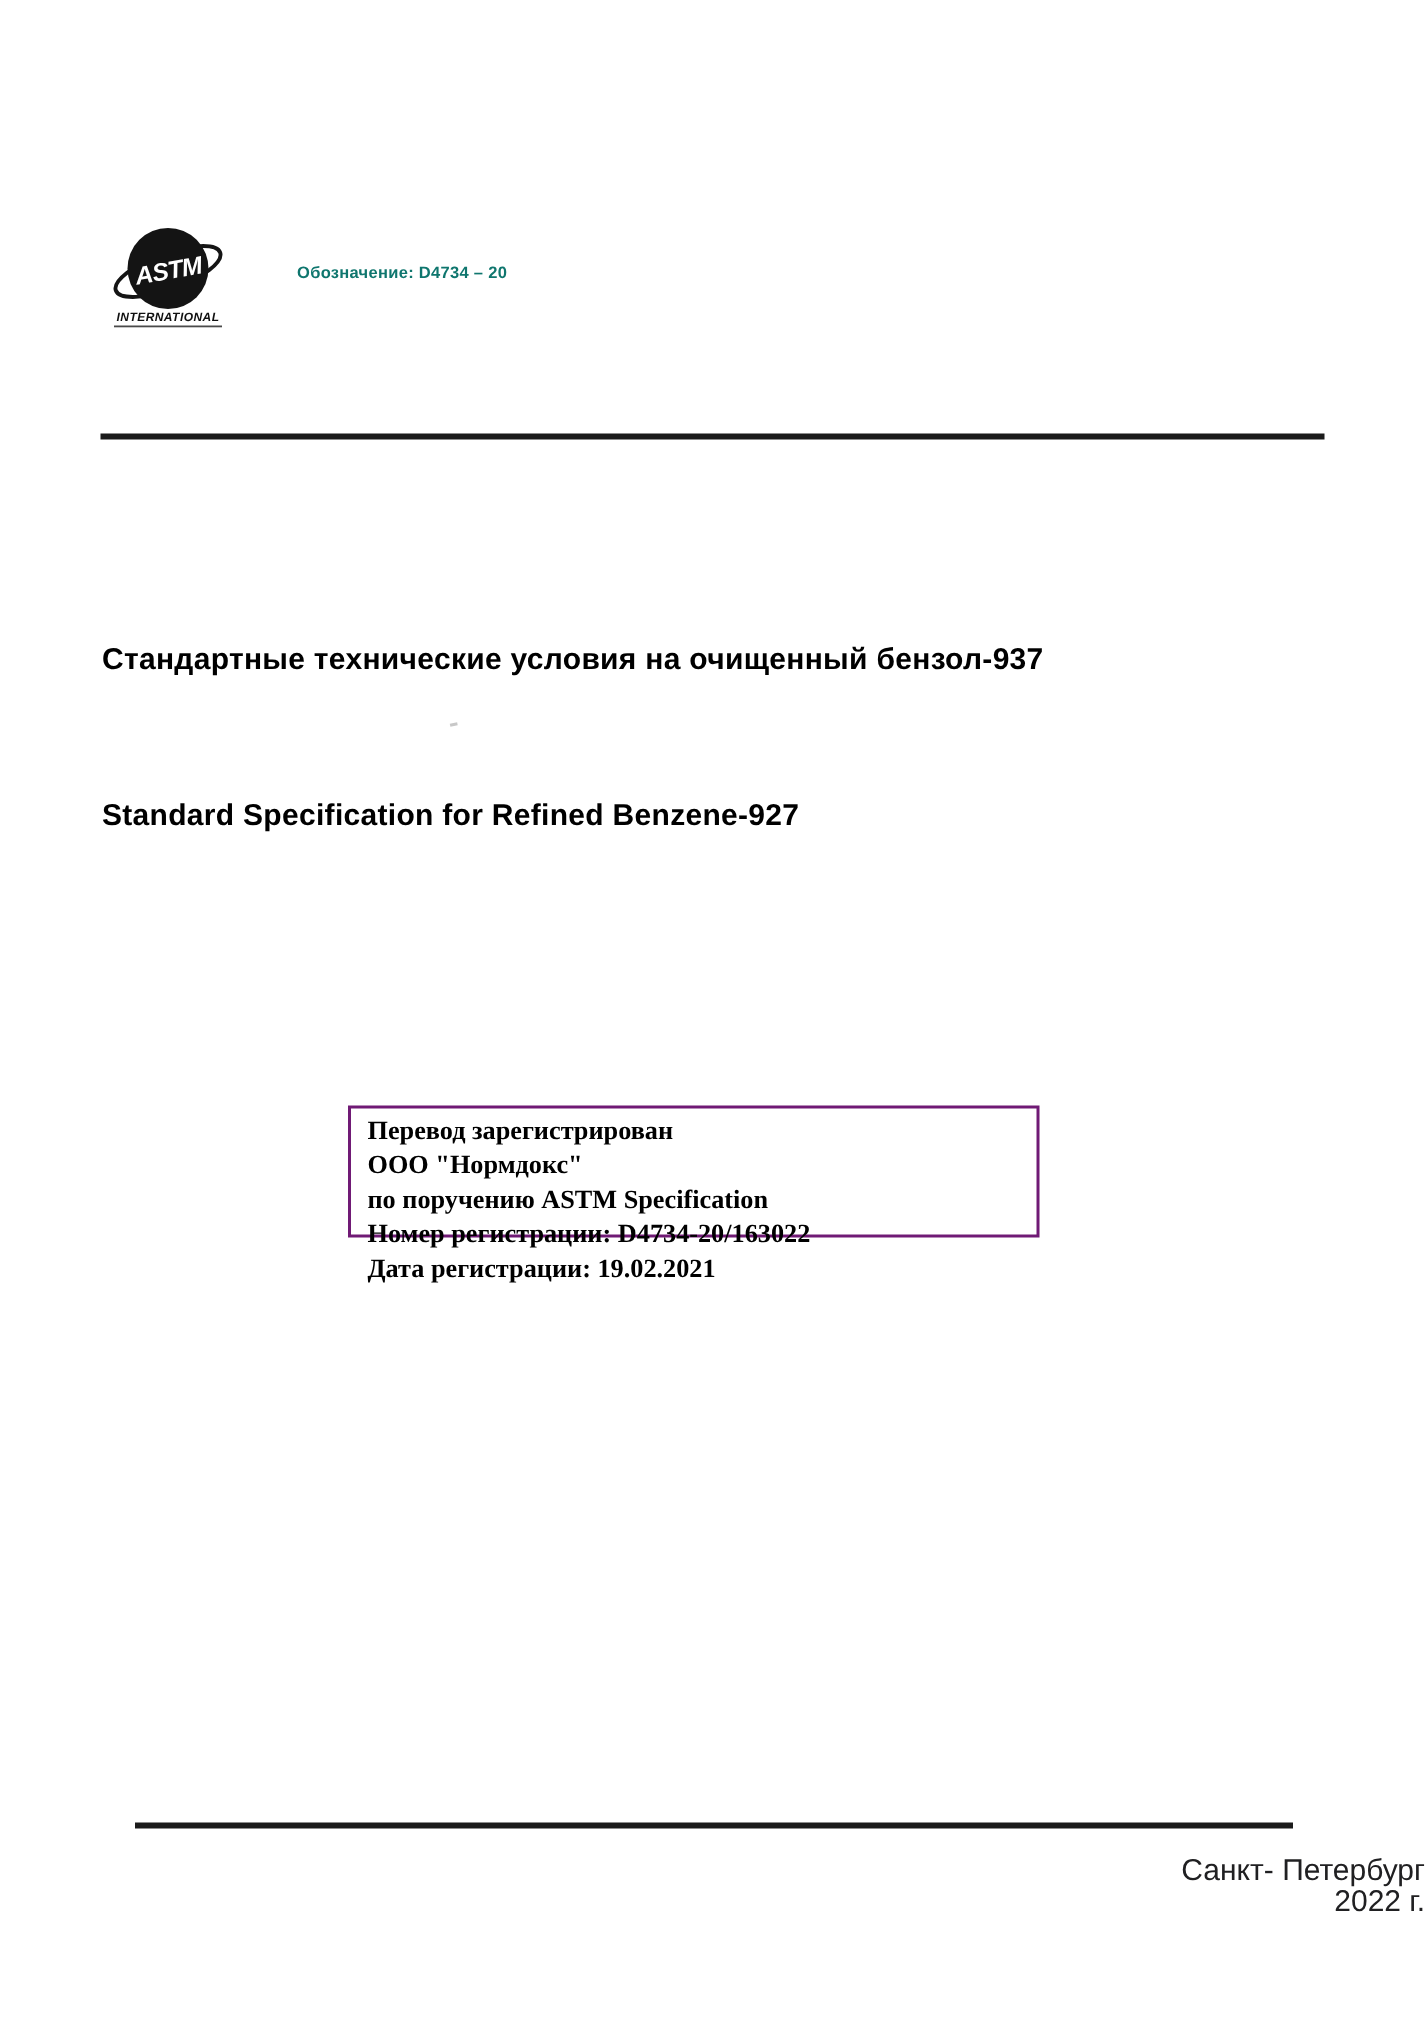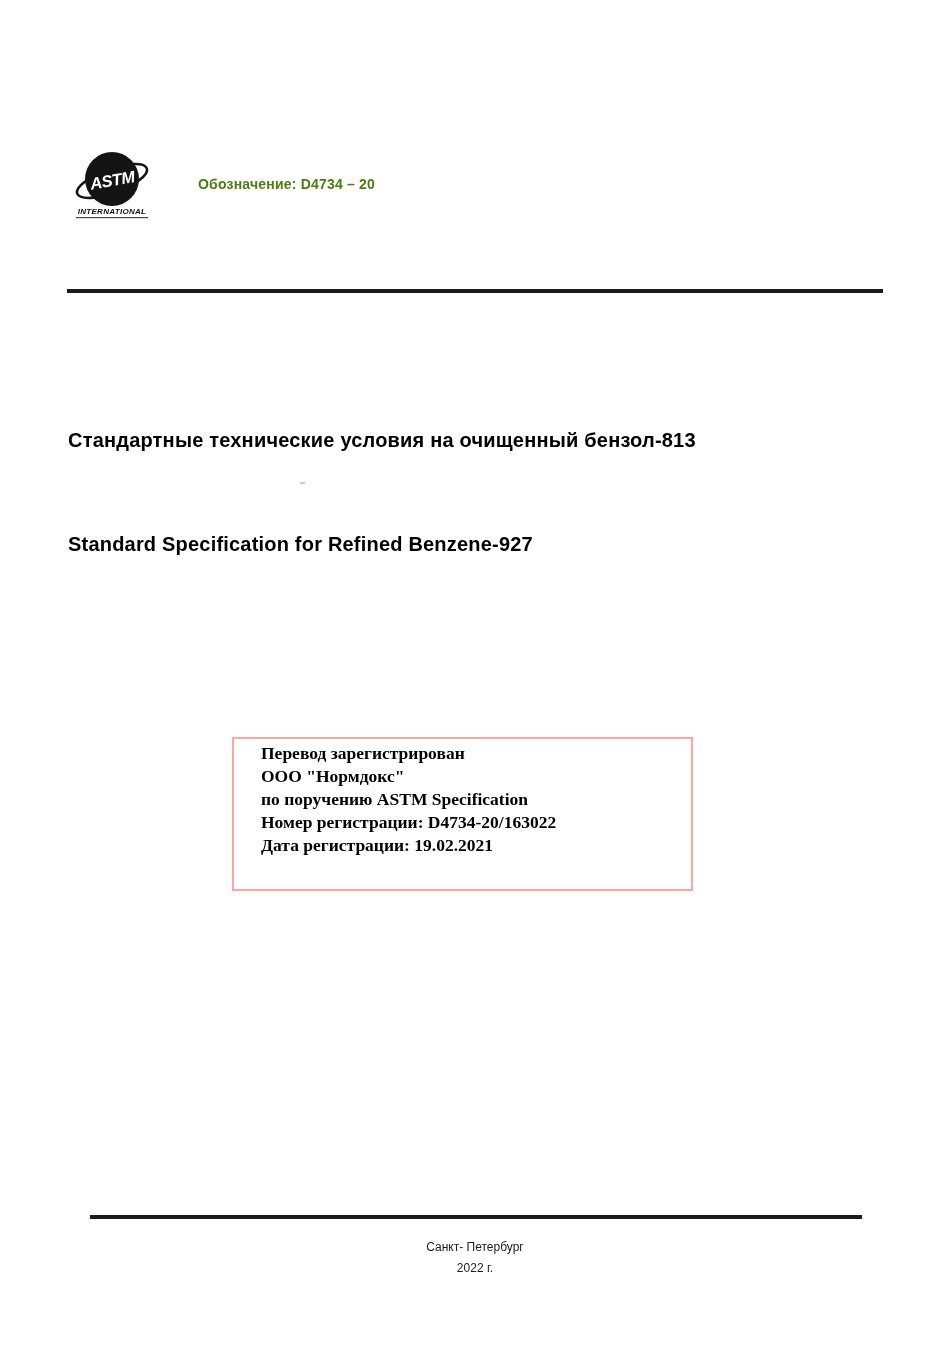--- a/index.html
+++ b/index.html
@@ -11,53 +11,53 @@
     overflow: hidden;
     font-family: "Liberation Sans", sans-serif;
     color: #111111;
   }
   .abs { position: absolute; }
 
   .logo { left: 74px; top: 148px; width: 80px; height: 76px; }
 
   .designation {
     left: 198px; top: 176px;
-    font-size: 14px; font-weight: 700;
-    color: #4d7c0f; letter-spacing: 0.2px;
+    font-size: 11px; font-weight: 700;
+    color: #0f766e; letter-spacing: 0.2px;
     white-space: nowrap;
   }
 
   .rule { background: #1b1b1b; }
   .rule-top { left: 67px; top: 289px; width: 816px; height: 4px; }
   .rule-bottom { left: 90px; top: 1215px; width: 772px; height: 4px; }
 
   .title {
     font-weight: 700; color: #000000;
     letter-spacing: 0.2px; white-space: nowrap;
   }
   .title-ru { left: 68px; top: 429px; font-size: 20px; }
   .title-en { left: 68px; top: 533px; font-size: 20px; }
 
   .artifact {
     left: 300px; top: 482px; width: 5px; height: 2px;
     background: #c8c8c8; transform: rotate(-12deg);
   }
 
   .reg-box {
-    left: 232px; top: 737px; width: 461px; height: 154px;
-    border: 2px solid #fca5a5; box-sizing: border-box;
-    padding: 3px 27px;
+    left: 232px; top: 737px; width: 461px; height: 88px;
+    border: 2px solid #701a75; box-sizing: border-box;
+    padding: 3px 11px;
     font-family: "Liberation Serif", serif;
     font-weight: 700; font-size: 17.5px; line-height: 23px;
     color: #000000; white-space: nowrap;
   }
 
   .footer {
     left: 0; top: 1237px; width: 950px;
-    text-align: center; font-size: 12px; line-height: 21px;
+    text-align: right; font-size: 20px; line-height: 21px;
     color: #202022;
   }
 </style>
 </head>
 <body>
 
 <div class="page">
 
   <div class="abs logo">
     <svg width="80" height="76" viewBox="0 0 80 76">
@@ -66,21 +66,21 @@
       <text x="38" y="38" text-anchor="middle" fill="#ffffff" font-family="Liberation Sans, sans-serif" font-size="16.5" font-weight="bold" font-style="italic" letter-spacing="-0.5" transform="rotate(-10 38 31)">ASTM</text>
       <text x="38" y="66" text-anchor="middle" fill="#101010" font-family="Liberation Sans, sans-serif" font-size="8" font-weight="bold" font-style="italic" letter-spacing="0.3">INTERNATIONAL</text>
       <rect x="2" y="69" width="72" height="1.2" fill="#4a4a4a"></rect>
     </svg>
   </div>
 
   <div class="abs designation">Обозначение: D4734 – 20</div>
 
   <div class="abs rule rule-top"></div>
 
-  <div class="abs title title-ru">Стандартные технические условия на очищенный бензол-813</div>
+  <div class="abs title title-ru">Стандартные технические условия на очищенный бензол-937</div>
 
   <div class="abs artifact"></div>
 
   <div class="abs title title-en">Standard Specification for Refined Benzene-927</div>
 
   <div class="abs reg-box">
     <div>Перевод зарегистрирован</div>
     <div>ООО "Нормдокс"</div>
     <div>по поручению ASTM Specification</div>
     <div>Номер регистрации: D4734-20/163022</div>

